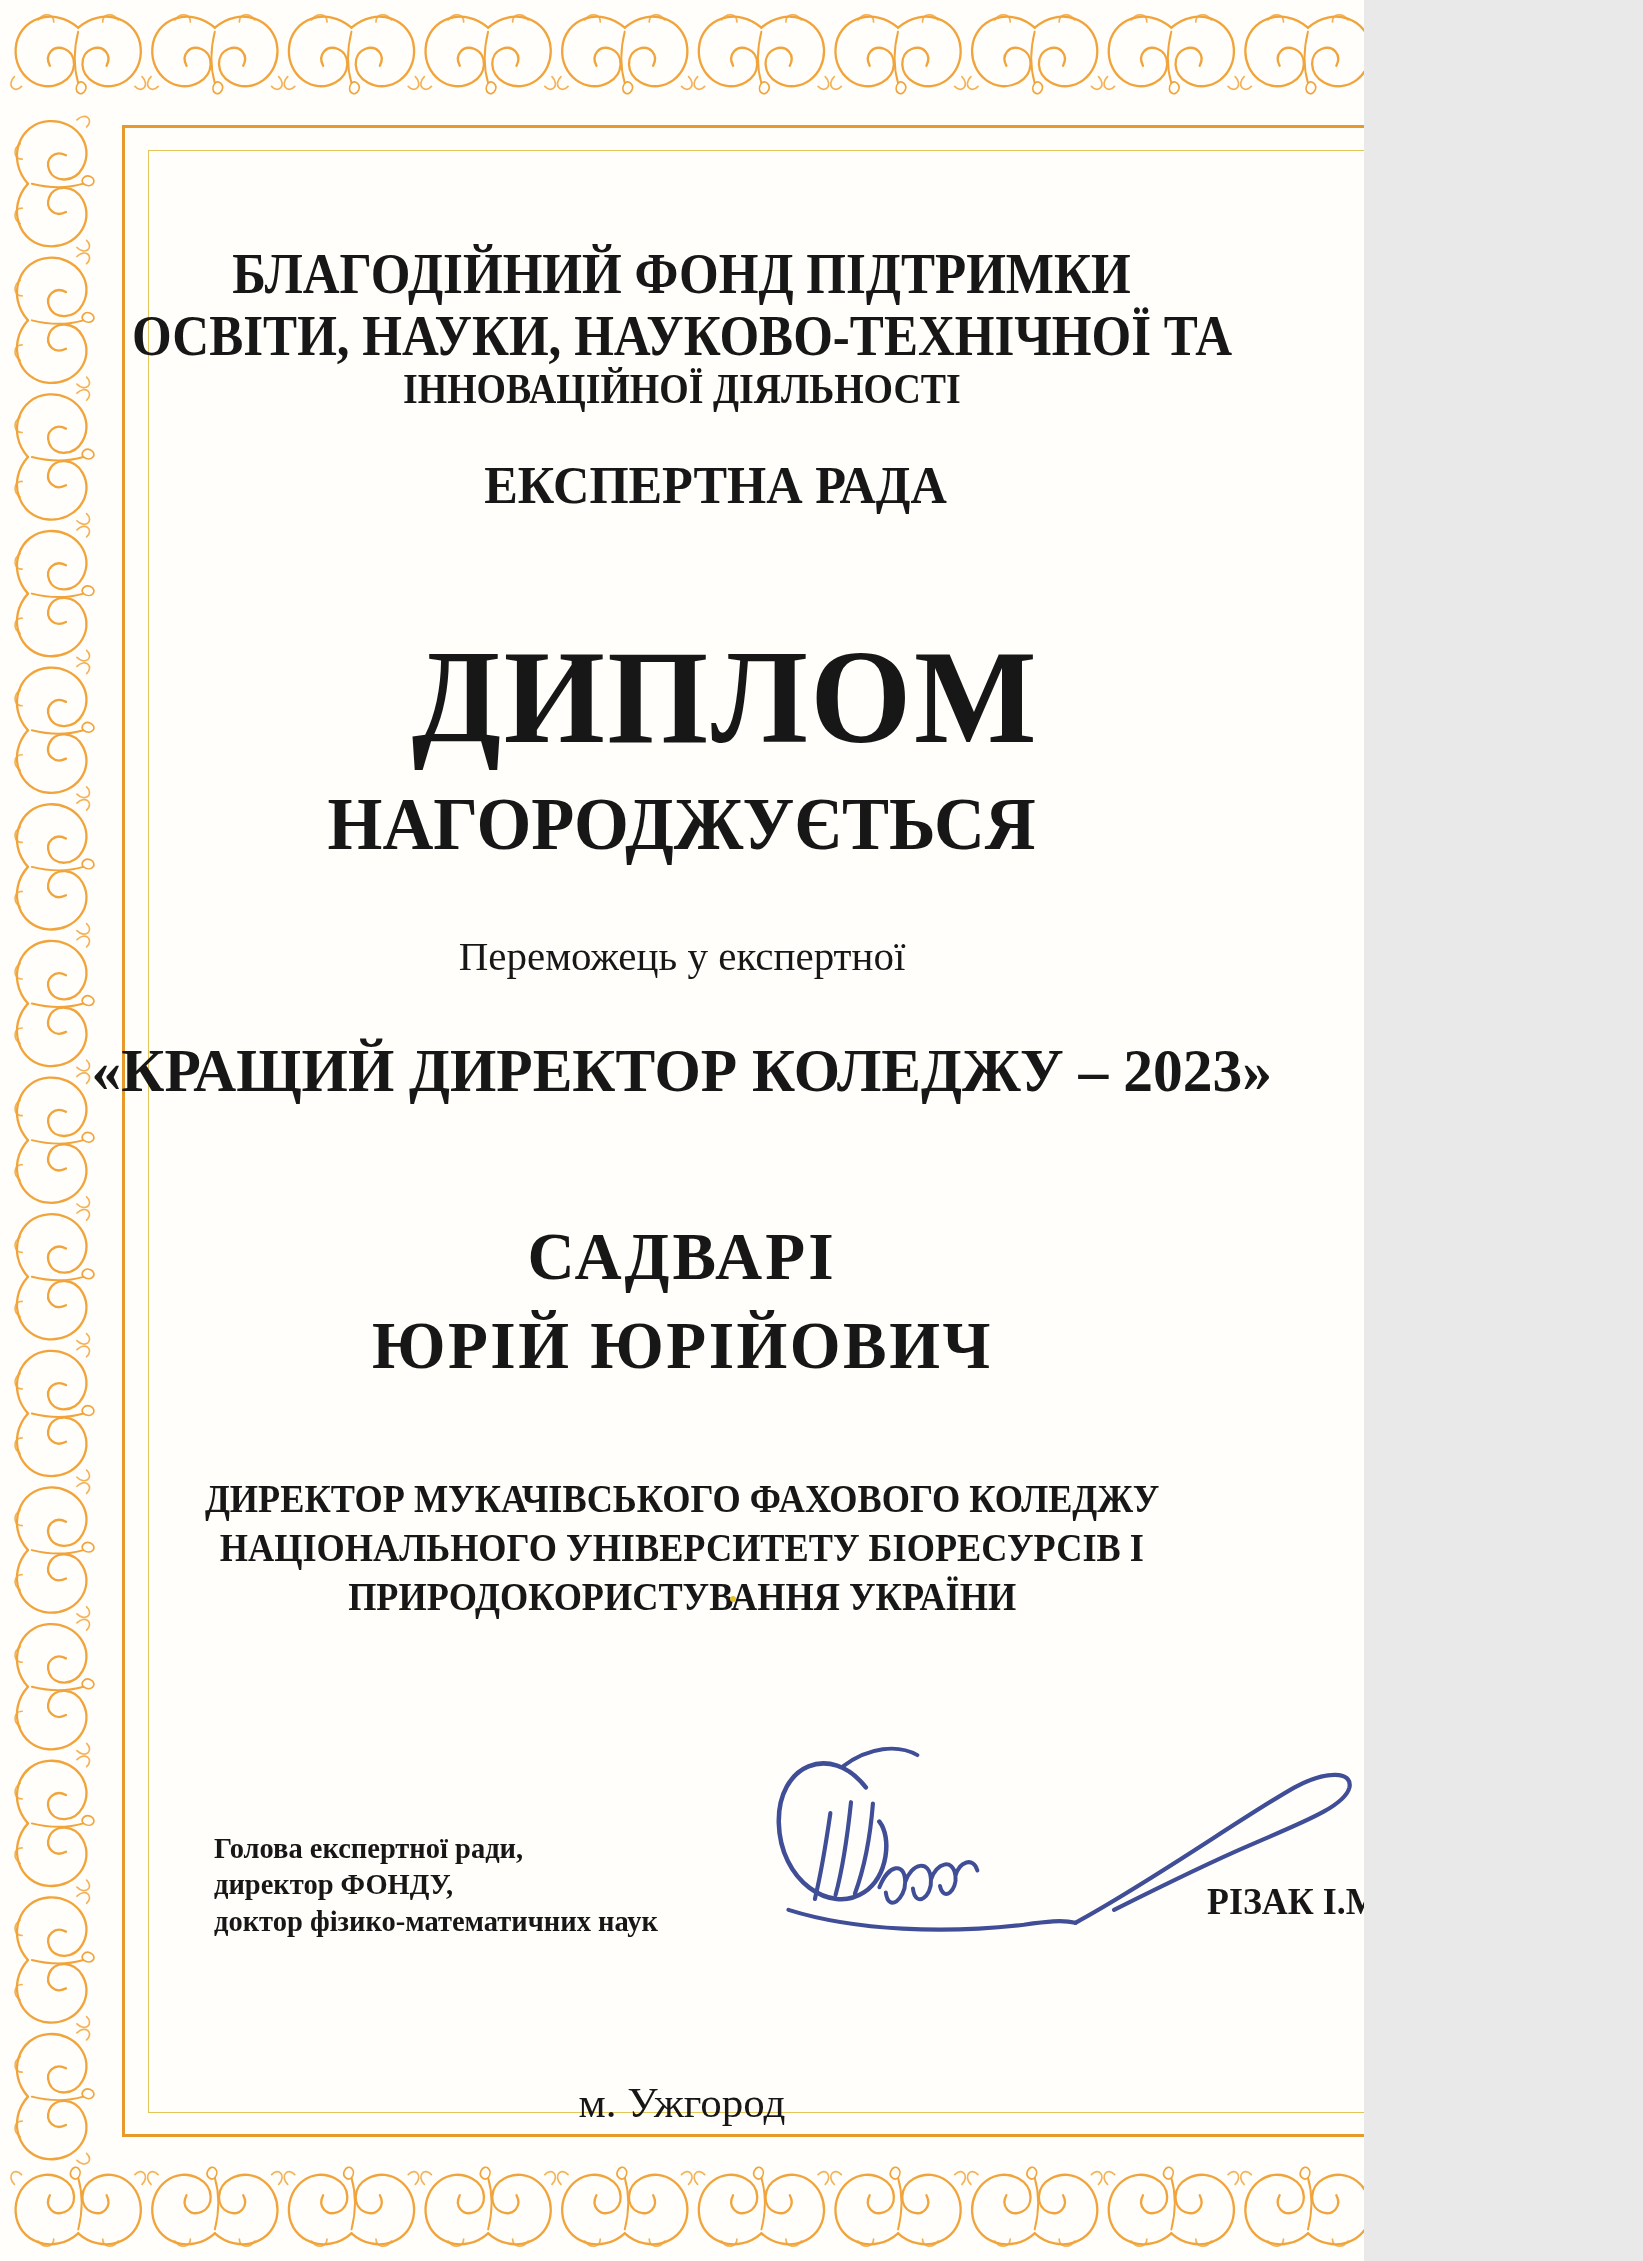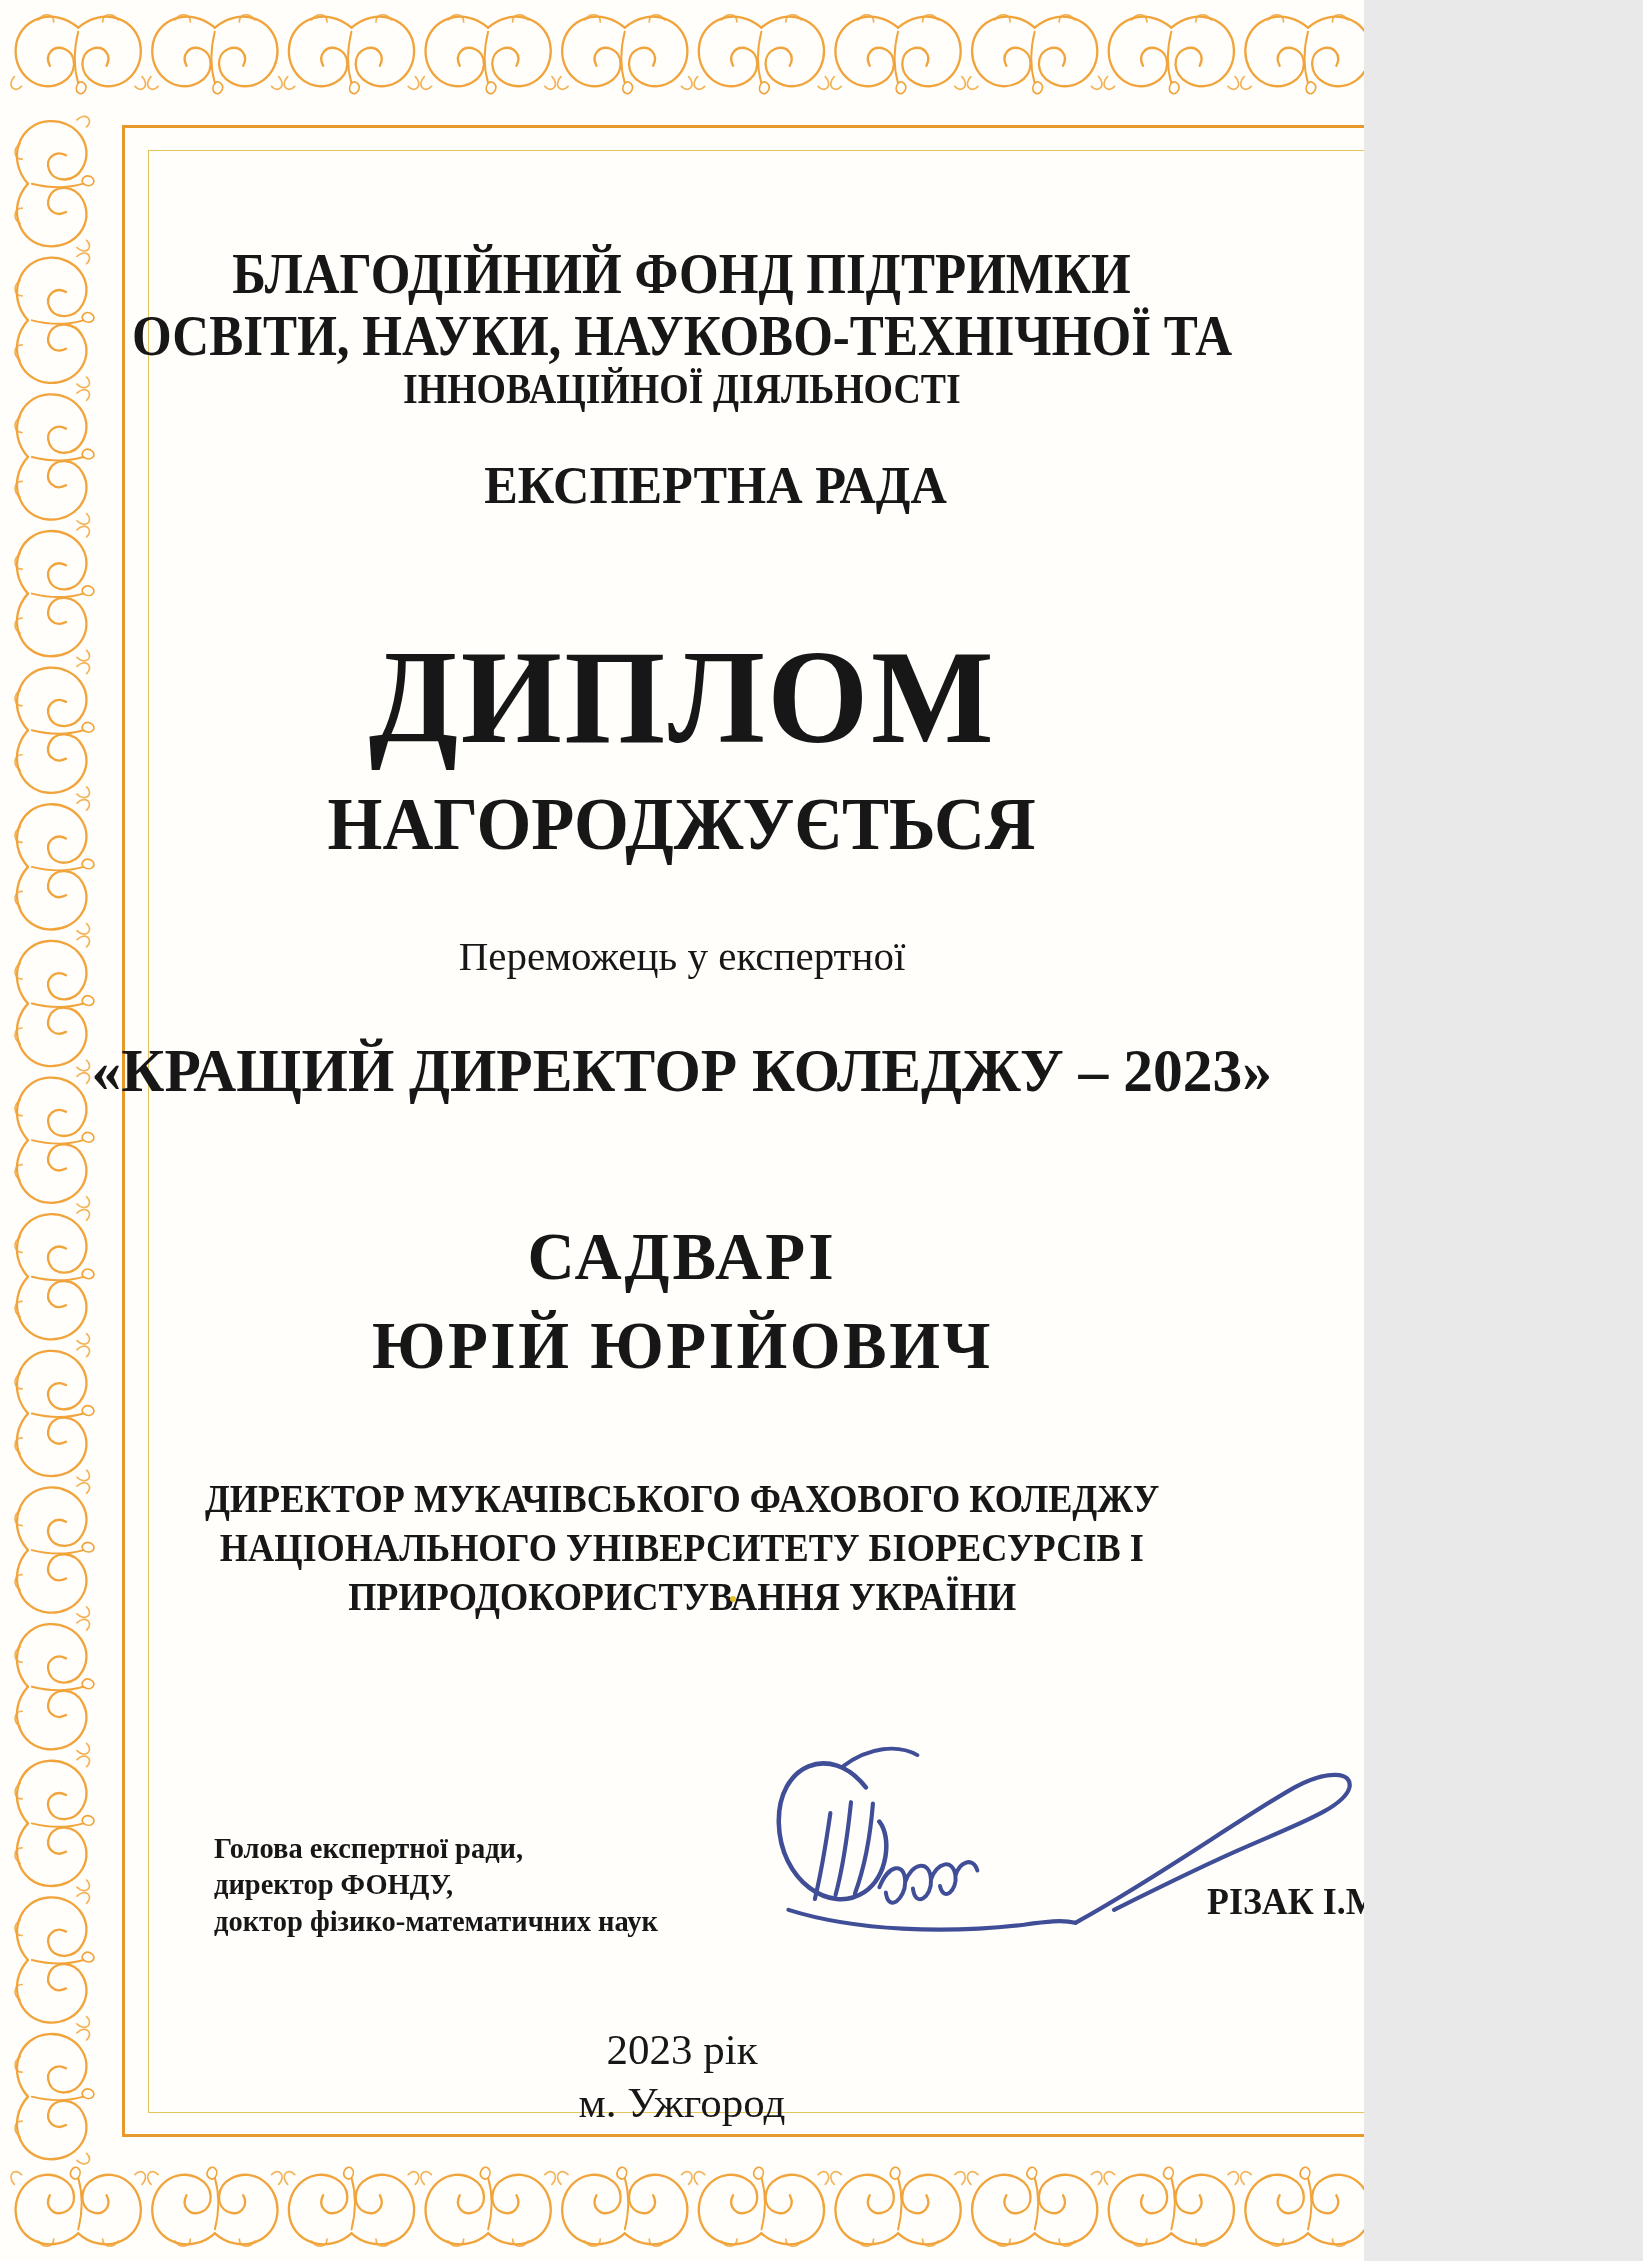--- a/index.html
+++ b/index.html
@@ -95,21 +95,21 @@
 
   <div class="frame frame-orange"></div>
   <div class="frame frame-yellow"></div>
 
   <div class="line" style="top:240px;font-size:58px;"><span class="inner" style="transform:scaleX(.88);">БЛАГОДІЙНИЙ ФОНД ПІДТРИМКИ</span></div>
   <div class="line" style="top:302px;font-size:58px;"><span class="inner" style="transform:scaleX(.88);">ОСВІТИ, НАУКИ, НАУКОВО-ТЕХНІЧНОЇ ТА</span></div>
   <div class="line" style="top:364px;font-size:43px;"><span class="inner" style="transform:scaleX(.88);">ІННОВАЦІЙНОЇ ДІЯЛЬНОСТІ</span></div>
 
   <div class="line" style="top:455px;font-size:53px;padding-left:34px;"><span class="inner" style="transform:scaleX(.95);">ЕКСПЕРТНА РАДА</span></div>
 
-  <div class="line" style="top:620px;font-size:134px;letter-spacing:2.6px;"><span class="inner" style="transform:scaleX(.97);">ДИПЛОМ</span></div>
+  <div class="line" style="top:620px;font-size:134px;letter-spacing:2.6px;margin-left:43px;"><span class="inner" style="transform:scaleX(.97);">ДИПЛОМ</span></div>
   <div class="line" style="top:781px;font-size:75px;"><span class="inner" style="transform:scaleX(.94);">НАГОРОДЖУЄТЬСЯ</span></div>
 
   <div class="line" style="top:932px;font-size:41px;font-weight:normal;"><span class="inner">Переможець у експертної</span></div>
   <div class="line" style="top:1035px;font-size:62px;"><span class="inner" style="transform:scaleX(.96);">«КРАЩИЙ ДИРЕКТОР КОЛЕДЖУ – 2023»</span></div>
 
   <div class="line" style="top:1217px;font-size:68px;letter-spacing:3.2px;"><span class="inner" style="transform:scaleX(.96);">САДВАРІ</span></div>
   <div class="line" style="top:1306px;font-size:68px;letter-spacing:2.6px;"><span class="inner" style="transform:scaleX(.96);">ЮРІЙ ЮРІЙОВИЧ</span></div>
 
   <div class="line" style="top:1476px;font-size:39px;"><span class="inner" style="transform:scaleX(.93);">ДИРЕКТОР МУКАЧІВСЬКОГО ФАХОВОГО КОЛЕДЖУ</span></div>
   <div class="line" style="top:1525px;font-size:39px;"><span class="inner" style="transform:scaleX(.93);">НАЦІОНАЛЬНОГО УНІВЕРСИТЕТУ БІОРЕСУРСІВ І</span></div>
@@ -123,20 +123,19 @@
     <path d="M175,95 C120,25 38,60 40,150 C42,240 120,292 172,258 C210,232 215,172 196,148" stroke-width="7"></path>
     <path d="M120,135 C112,190 104,235 96,268 M152,118 C146,175 138,225 128,262 M186,120 C182,170 172,222 158,260" stroke-width="6.4"></path>
     <path d="M196,250 c14,-36 40,-40 40,-8 c0,26 -26,48 -30,16 m30,-16 c10,-30 38,-36 40,-4 c2,26 -24,46 -28,14 m28,-14 c8,-26 34,-34 38,-6 c3,22 -18,42 -24,16 m24,-16 c6,-22 28,-30 34,-8" stroke-width="6.2"></path>
     <path d="M55,285 C160,318 300,322 420,308 C455,303 480,300 500,305" stroke-width="6.4"></path>
     <path d="M500,305 C620,240 760,140 840,95 C890,68 930,70 925,95 C918,125 850,150 770,185 C700,215 620,255 560,285" stroke-width="6.6"></path>
     <path d="M140,62 C180,32 225,28 255,45" stroke-width="6"></path>
   </svg>
 
   <div class="leftline" style="left:1207px;top:1880px;font-size:37px;"><span class="inner" style="transform:scaleX(.97);">РІЗАК І.М.</span></div>
 
-  <div class="line" style="top:2025px;font-size:43px;font-weight:normal;"><span class="inner">2023 рік</span></div>
   <div class="line" style="top:2078px;font-size:43px;font-weight:normal;"><span class="inner">м. Ужгород</span></div>
 
   <div class="speck speck-dark"></div>
   <div class="speck speck-yellow"></div>
 
 </div>
 
 
 </body></html>

